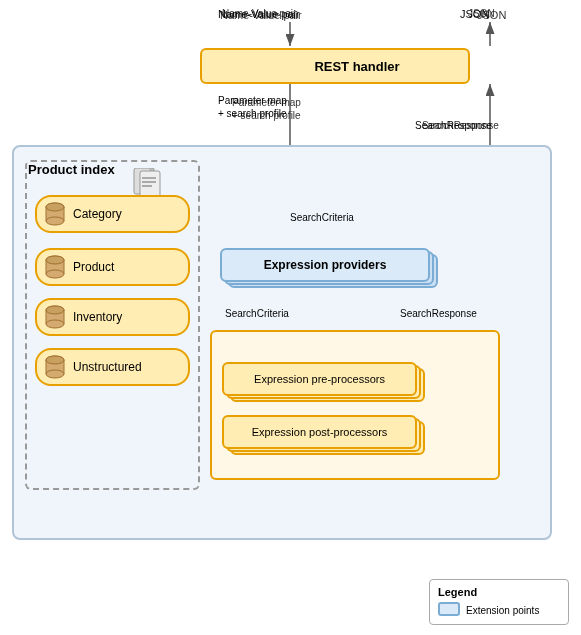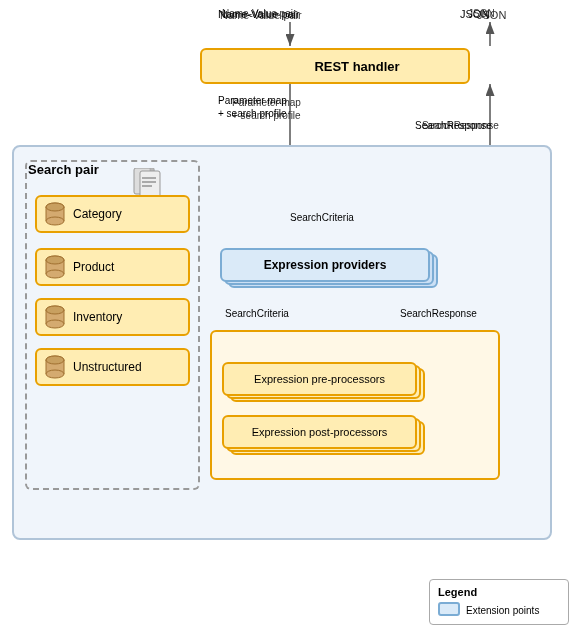--- a/index.html
+++ b/index.html
@@ -162,21 +162,21 @@
       font-weight: bold;
     }
 
     
     .index-item {
       position: absolute;
       left: 35px;
       width: 155px;
       height: 38px;
       border: 2px solid #e8a000;
-      border-radius: 6px;
+      border-radius: 16px;
       background: #ffedb3;
       display: flex;
       align-items: center;
       padding-left: 8px;
       font-size: 12px;
       gap: 8px;
     }
 
     
     svg.arrows {
@@ -344,21 +344,21 @@
 
   <div style="position:absolute;left:222px;top:415px;">
     <div style="position:absolute;left:8px;top:6px;width:195px;height:34px;border:2px solid #e8a000;border-radius:6px;background:#ffedb3;"></div>
     <div style="position:absolute;left:4px;top:3px;width:195px;height:34px;border:2px solid #e8a000;border-radius:6px;background:#ffedb3;"></div>
     <div style="position:absolute;left:0;top:0;width:195px;height:34px;border:2px solid #e8a000;border-radius:6px;background:#ffedb3;display:flex;align-items:center;justify-content:center;font-size:11px;">
       <span>Expression post-processors</span>
     </div>
   </div>
 
   <div class="search-index-box"></div>
-  <div class="search-index-label">Search pair</div>
+  <div class="search-index-label">Product index</div>
 
   <div class="index-item" style="top: 195px;">
     <svg width="20" height="24" viewBox="0 0 20 24">
       <ellipse cx="10" cy="5" rx="9" ry="4" fill="#c8a060" stroke="#a07030" stroke-width="1"></ellipse>
       <rect x="1" y="5" width="18" height="14" fill="#d4aa70" stroke="#a07030" stroke-width="0"></rect>
       <line x1="1" y1="5" x2="1" y2="19" stroke="#a07030" stroke-width="1"></line>
       <line x1="19" y1="5" x2="19" y2="19" stroke="#a07030" stroke-width="1"></line>
       <ellipse cx="10" cy="19" rx="9" ry="4" fill="#d4aa70" stroke="#a07030" stroke-width="1"></ellipse>
       <ellipse cx="10" cy="5" rx="9" ry="4" fill="#c8a060" stroke="#a07030" stroke-width="1"></ellipse>
     </svg>

